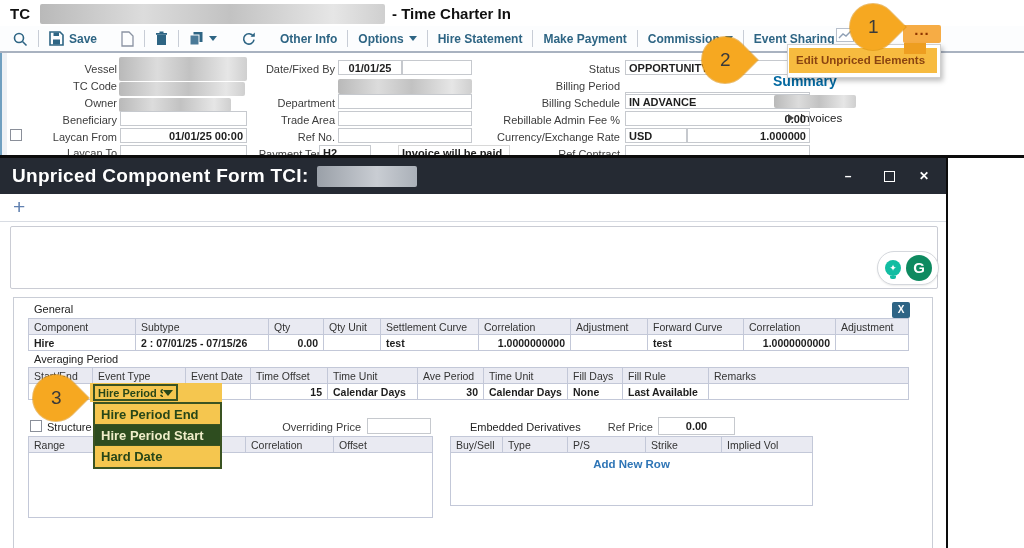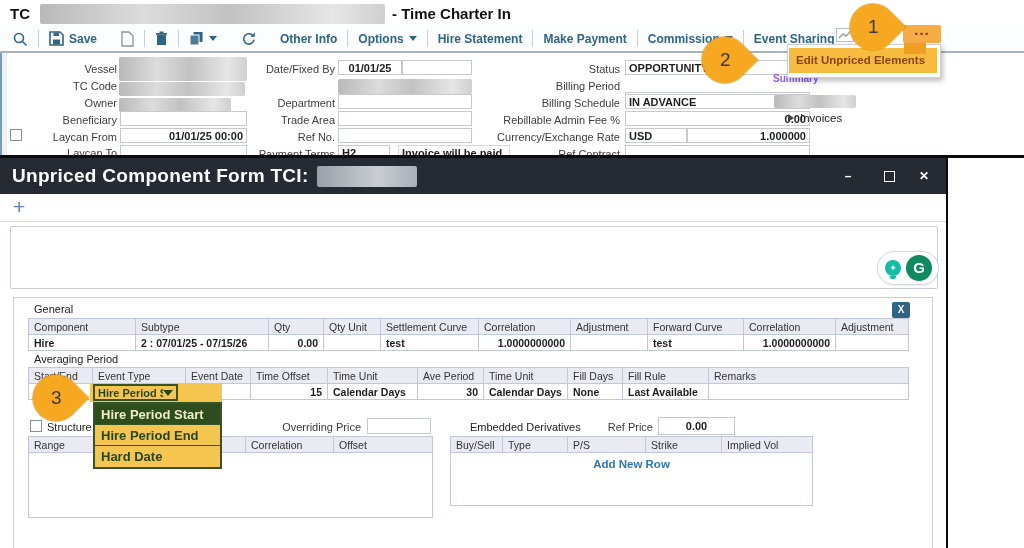--- a/index.html
+++ b/index.html
@@ -15,21 +15,21 @@
   .tb-sep{width:1px;height:17px;background:#c8cdd6;}
   .caret{width:0;height:0;border-left:4px solid transparent;border-right:4px solid transparent;border-top:5px solid #2e6584;display:inline-block;}
   .more-btn{left:903px;top:25px;width:38px;height:18px;background:#f6ac45;border-radius:2px;text-align:center;
             color:#8f3500;font-weight:900;font-size:15px;line-height:10px;letter-spacing:1px;cursor:pointer;}
   .lbl{font-size:11px;color:#3c3c3c;text-align:right;white-space:nowrap;}
   .fld{border:1px solid #c6c9ce;background:#fff;font-size:11px;font-weight:bold;color:#1e1e1e;
        display:flex;align-items:center;padding:0 3px;box-sizing:border-box;overflow:hidden;white-space:nowrap;}
   .fld.r{justify-content:flex-end;}
   .fld.c{justify-content:center;}
   .cb{width:12px;height:12px;border:1px solid #8a8f99;background:#fff;box-sizing:border-box;cursor:pointer;}
-  .sum-title{font-size:10px;font-weight:bold;color:#8b5cf6;}
+  .sum-title{font-size:14px;font-weight:bold;color:#0369a1;}
   .sum-link{display:flex;align-items:center;gap:6px;font-size:11.5px;color:#222;cursor:pointer;}
   .tri-right{width:0;height:0;border-top:4px solid transparent;border-bottom:4px solid transparent;border-left:6px solid #444;}
   
   .menu-panel{left:787px;top:44px;width:152px;height:32px;background:#fff;border:1px solid #cfcfcf;box-shadow:2px 3px 5px rgba(0,0,0,.25);z-index:6;}
   .menu-item{left:789px;top:48px;width:148px;height:25px;background:#f7bb3f;color:#8a4411;font-size:11.5px;font-weight:bold;
              line-height:25px;padding-left:7px;box-sizing:border-box;z-index:7;cursor:pointer;white-space:nowrap;}
   .menu-notch{left:904px;top:43px;width:22px;height:11px;background:#ee9e20;z-index:8;}
   
   .modal-topline{left:0;top:155px;width:1024px;height:3px;background:#0c0c0c;z-index:9;}
   .modal{left:0;top:158px;width:948px;height:390px;background:#fff;border-right:2px solid #0c0c0c;box-sizing:border-box;z-index:10;overflow:hidden;}
@@ -186,21 +186,21 @@
   <div class="abs fld c" style="left:338px;top:60px;width:64px;height:15px;">01/01/25</div>
   <div class="abs fld" style="left:402px;top:60px;width:70px;height:15px;"></div>
   <div class="abs redact" style="left:338px;top:79px;width:134px;height:15px;"></div>
   <div class="abs lbl" style="left:225px;top:97px;width:110px;">Department</div>
   <div class="abs fld" style="left:338px;top:94px;width:134px;height:15px;"></div>
   <div class="abs lbl" style="left:225px;top:114px;width:110px;">Trade Area</div>
   <div class="abs fld" style="left:338px;top:111px;width:134px;height:15px;"></div>
   <div class="abs lbl" style="left:225px;top:131px;width:110px;">Ref No.</div>
   <div class="abs fld" style="left:338px;top:128px;width:134px;height:15px;"></div>
   <div class="abs lbl" style="left:225px;top:148px;width:110px;">Payment Terms</div>
-  <div class="abs fld" style="left:338px;top:145px;width:52px;height:15px;">H2</div>
+  <div class="abs fld" style="left:319px;top:145px;width:52px;height:15px;">H2</div>
   <div class="abs fld" style="left:398px;top:145px;width:112px;height:15px;border-color:#d8d8d8;">Invoice will be paid</div>
 
   <div class="abs lbl" style="left:475px;top:63px;width:145px;">Status</div>
   <div class="abs fld" style="left:625px;top:60px;width:185px;height:15px;">OPPORTUNITY</div>
   <div class="abs lbl" style="left:475px;top:80px;width:145px;">Billing Period</div>
   <div class="abs fld" style="left:625px;top:77px;width:185px;height:15px;margin-top:15px;">EVERY 30 DAYS</div>
   <div class="abs lbl" style="left:475px;top:97px;width:145px;">Billing Schedule</div>
   <div class="abs fld" style="left:625px;top:94px;width:185px;height:15px;">IN ADVANCE</div>
   <div class="abs lbl" style="left:475px;top:114px;width:145px;">Rebillable Admin Fee %</div>
   <div class="abs fld r" style="left:625px;top:111px;width:185px;height:15px;">0.00</div>
@@ -336,22 +336,22 @@
       </tbody>
         </table>
     </div>
 
     <div class="abs hl-yellow" style="left:90px;top:225px;width:132px;height:19px;z-index:11;"></div>
     <div class="abs sel" style="left:93px;top:226px;width:85px;height:17px;z-index:12;">
       <span class="sel-lbl">Hire Period Sta</span>
       <span class="sel-arrow"></span>
     </div>
     <div class="abs dd-list" style="left:93px;top:244px;width:129px;">
+      <div class="dd-opt">Hire Period End</div>
       <div class="dd-opt sel-opt">Hire Period Start</div>
-      <div class="dd-opt">Hire Period End</div>
       <div class="dd-opt">Hard Date</div>
     </div>
 
     <div class="abs cb" style="left:30px;top:262px;"></div>
     <div class="abs sec-lbl" style="left:47px;top:263px;">Structure</div>
     <div class="abs lbl" style="left:243px;top:263px;width:118px;">Overriding Price</div>
     <div class="abs fld" style="left:367px;top:260px;width:64px;height:16px;"></div>
     <div class="abs sec-lbl" style="left:470px;top:263px;">Embedded Derivatives</div>
     <div class="abs lbl" style="left:595px;top:263px;width:58px;">Ref Price</div>
     <div class="abs fld c" style="left:658px;top:259px;width:77px;height:18px;">0.00</div>

